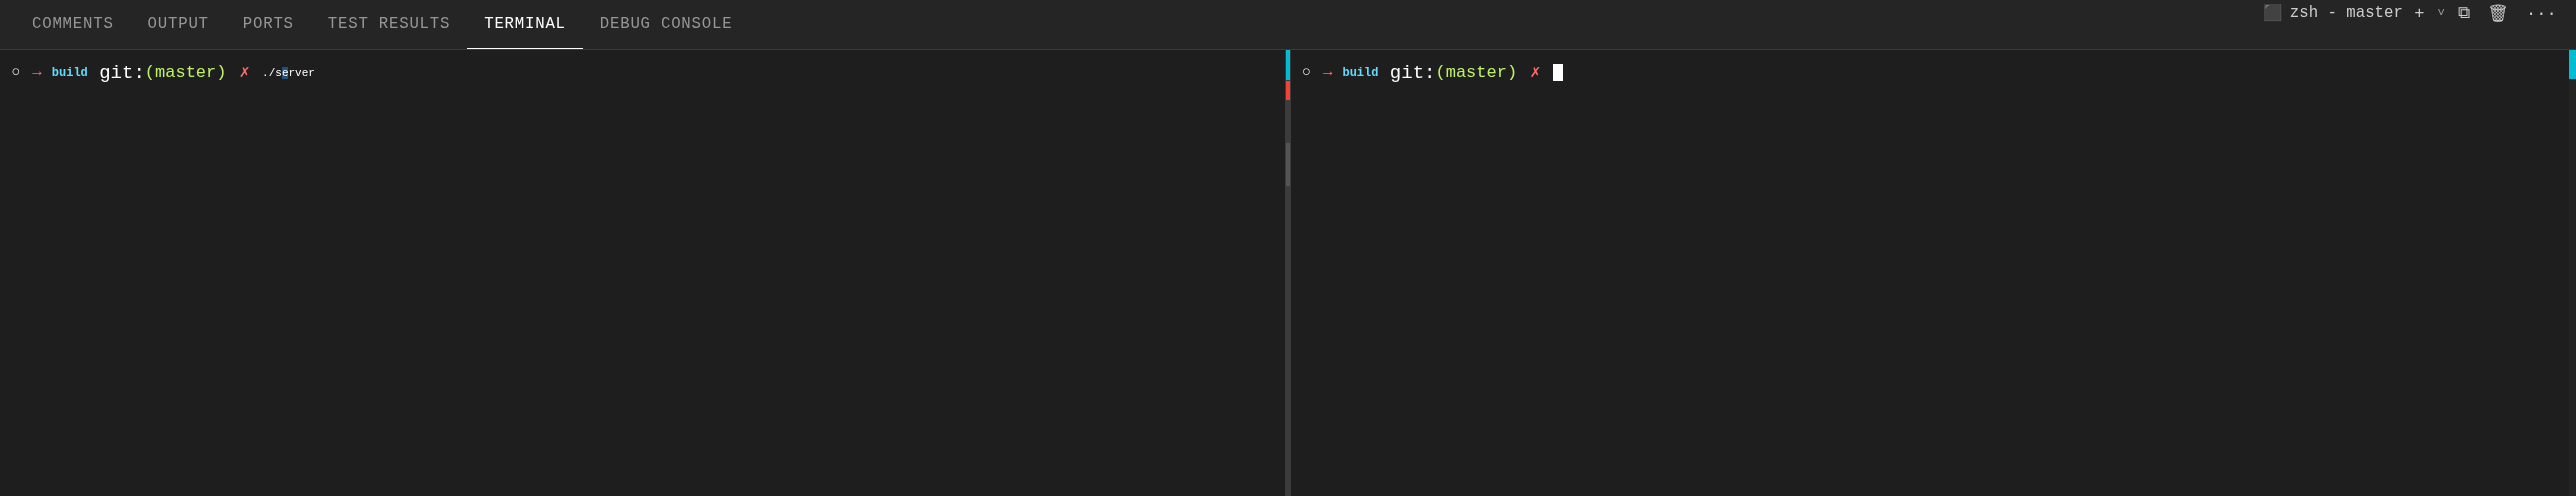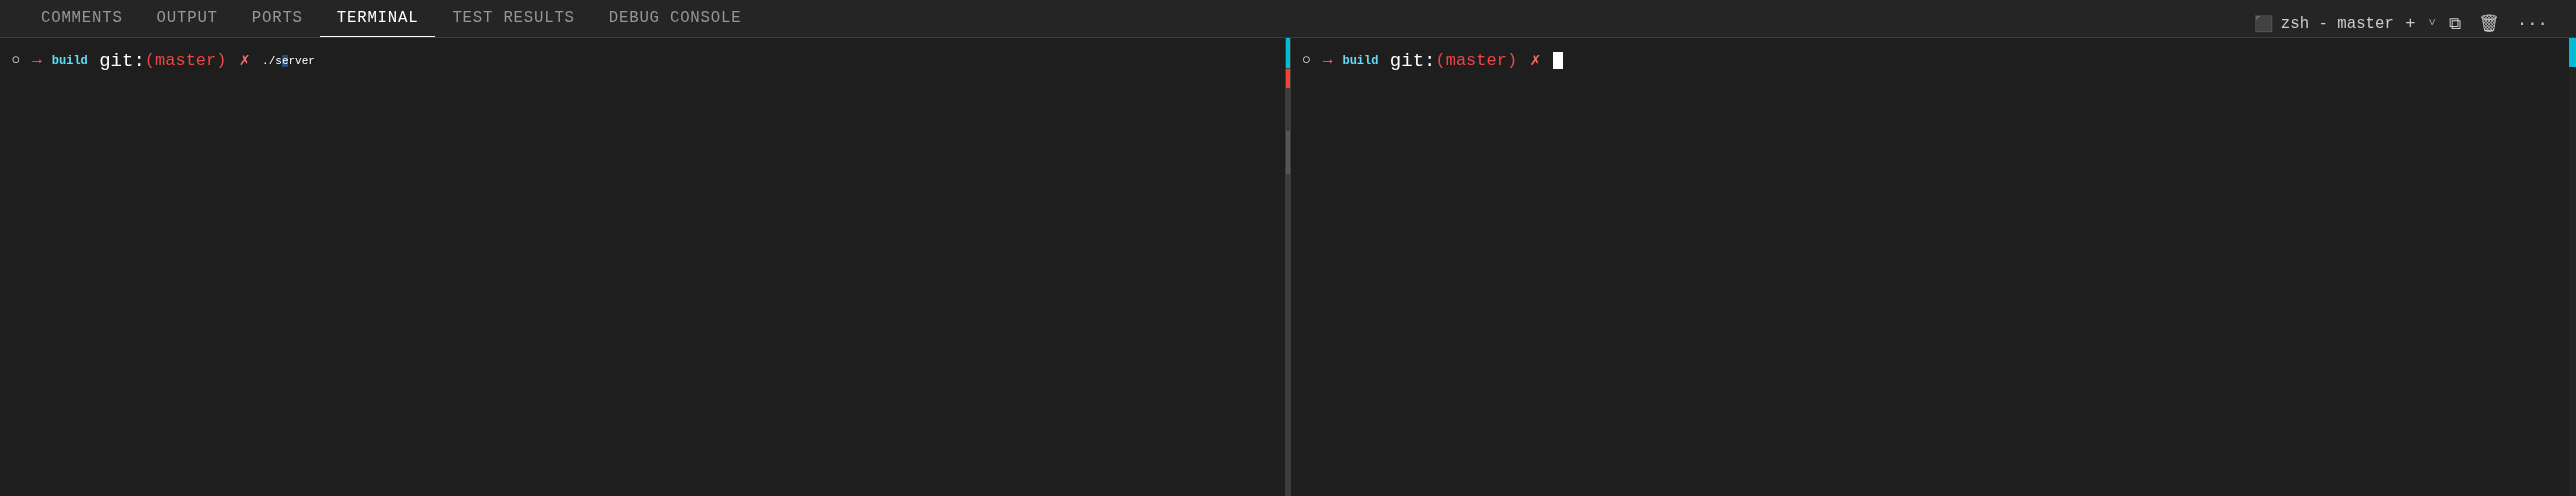--- a/index.html
+++ b/index.html
@@ -13,25 +13,25 @@
       font-family: 'Consolas', 'Courier New', monospace;
       width: 2576px;
       height: 497px;
       overflow: hidden;
       display: flex;
       flex-direction: column;
     }
 
     .tab-bar {
       display: flex;
-      align-items: flex-end;
+      align-items: flex-start;
       background: #252526;
-      height: 38px;
+      height: 50px;
       border-bottom: 0.7px solid #3c3c3c;
-      padding: 0 24px;
+      padding: 0 15px;
       flex-shrink: 0;
     }
 
     .tab {
       display: flex;
       align-items: center;
       height: 100%;
       padding: 0 17px;
       font-size: 15.7px;
       font-weight: 500;
@@ -128,21 +128,21 @@
       font-weight: bold;
       font-size: 12px;
     }
 
     .prompt-git {
       color: #ffffff;
       font-size: 19px;
     }
 
     .prompt-branch {
-      color: #ef4444;
+      color: #bef264;
       font-size: 17px;
       text-align: center;
     }
 
     .prompt-x {
       color: #ff6b6b;
       font-size: 17px;
       margin-left: 2.9px;
     }
 
@@ -224,22 +224,22 @@
       background: #00bcd4;
     }
   </style>
 </head>
 <body>
 
 <div class="tab-bar">
   <div class="tab">COMMENTS</div>
   <div class="tab">OUTPUT</div>
   <div class="tab">PORTS</div>
+  <div class="tab">TEST RESULTS</div>
   <div class="tab active">TERMINAL</div>
-  <div class="tab">TEST RESULTS</div>
   <div class="tab">DEBUG CONSOLE</div>
 
   <div class="tab-bar-right">
     <span class="terminal-icon">⬛</span>
     <span class="tab-bar-right-label">zsh - master</span>
     <div class="right-actions">
       <span class="right-action-btn">+</span>
       <span style="font-size:13px; color:#969696;">˅</span>
       <span class="right-action-btn">⧉</span>
       <span class="right-action-btn">🗑</span>

